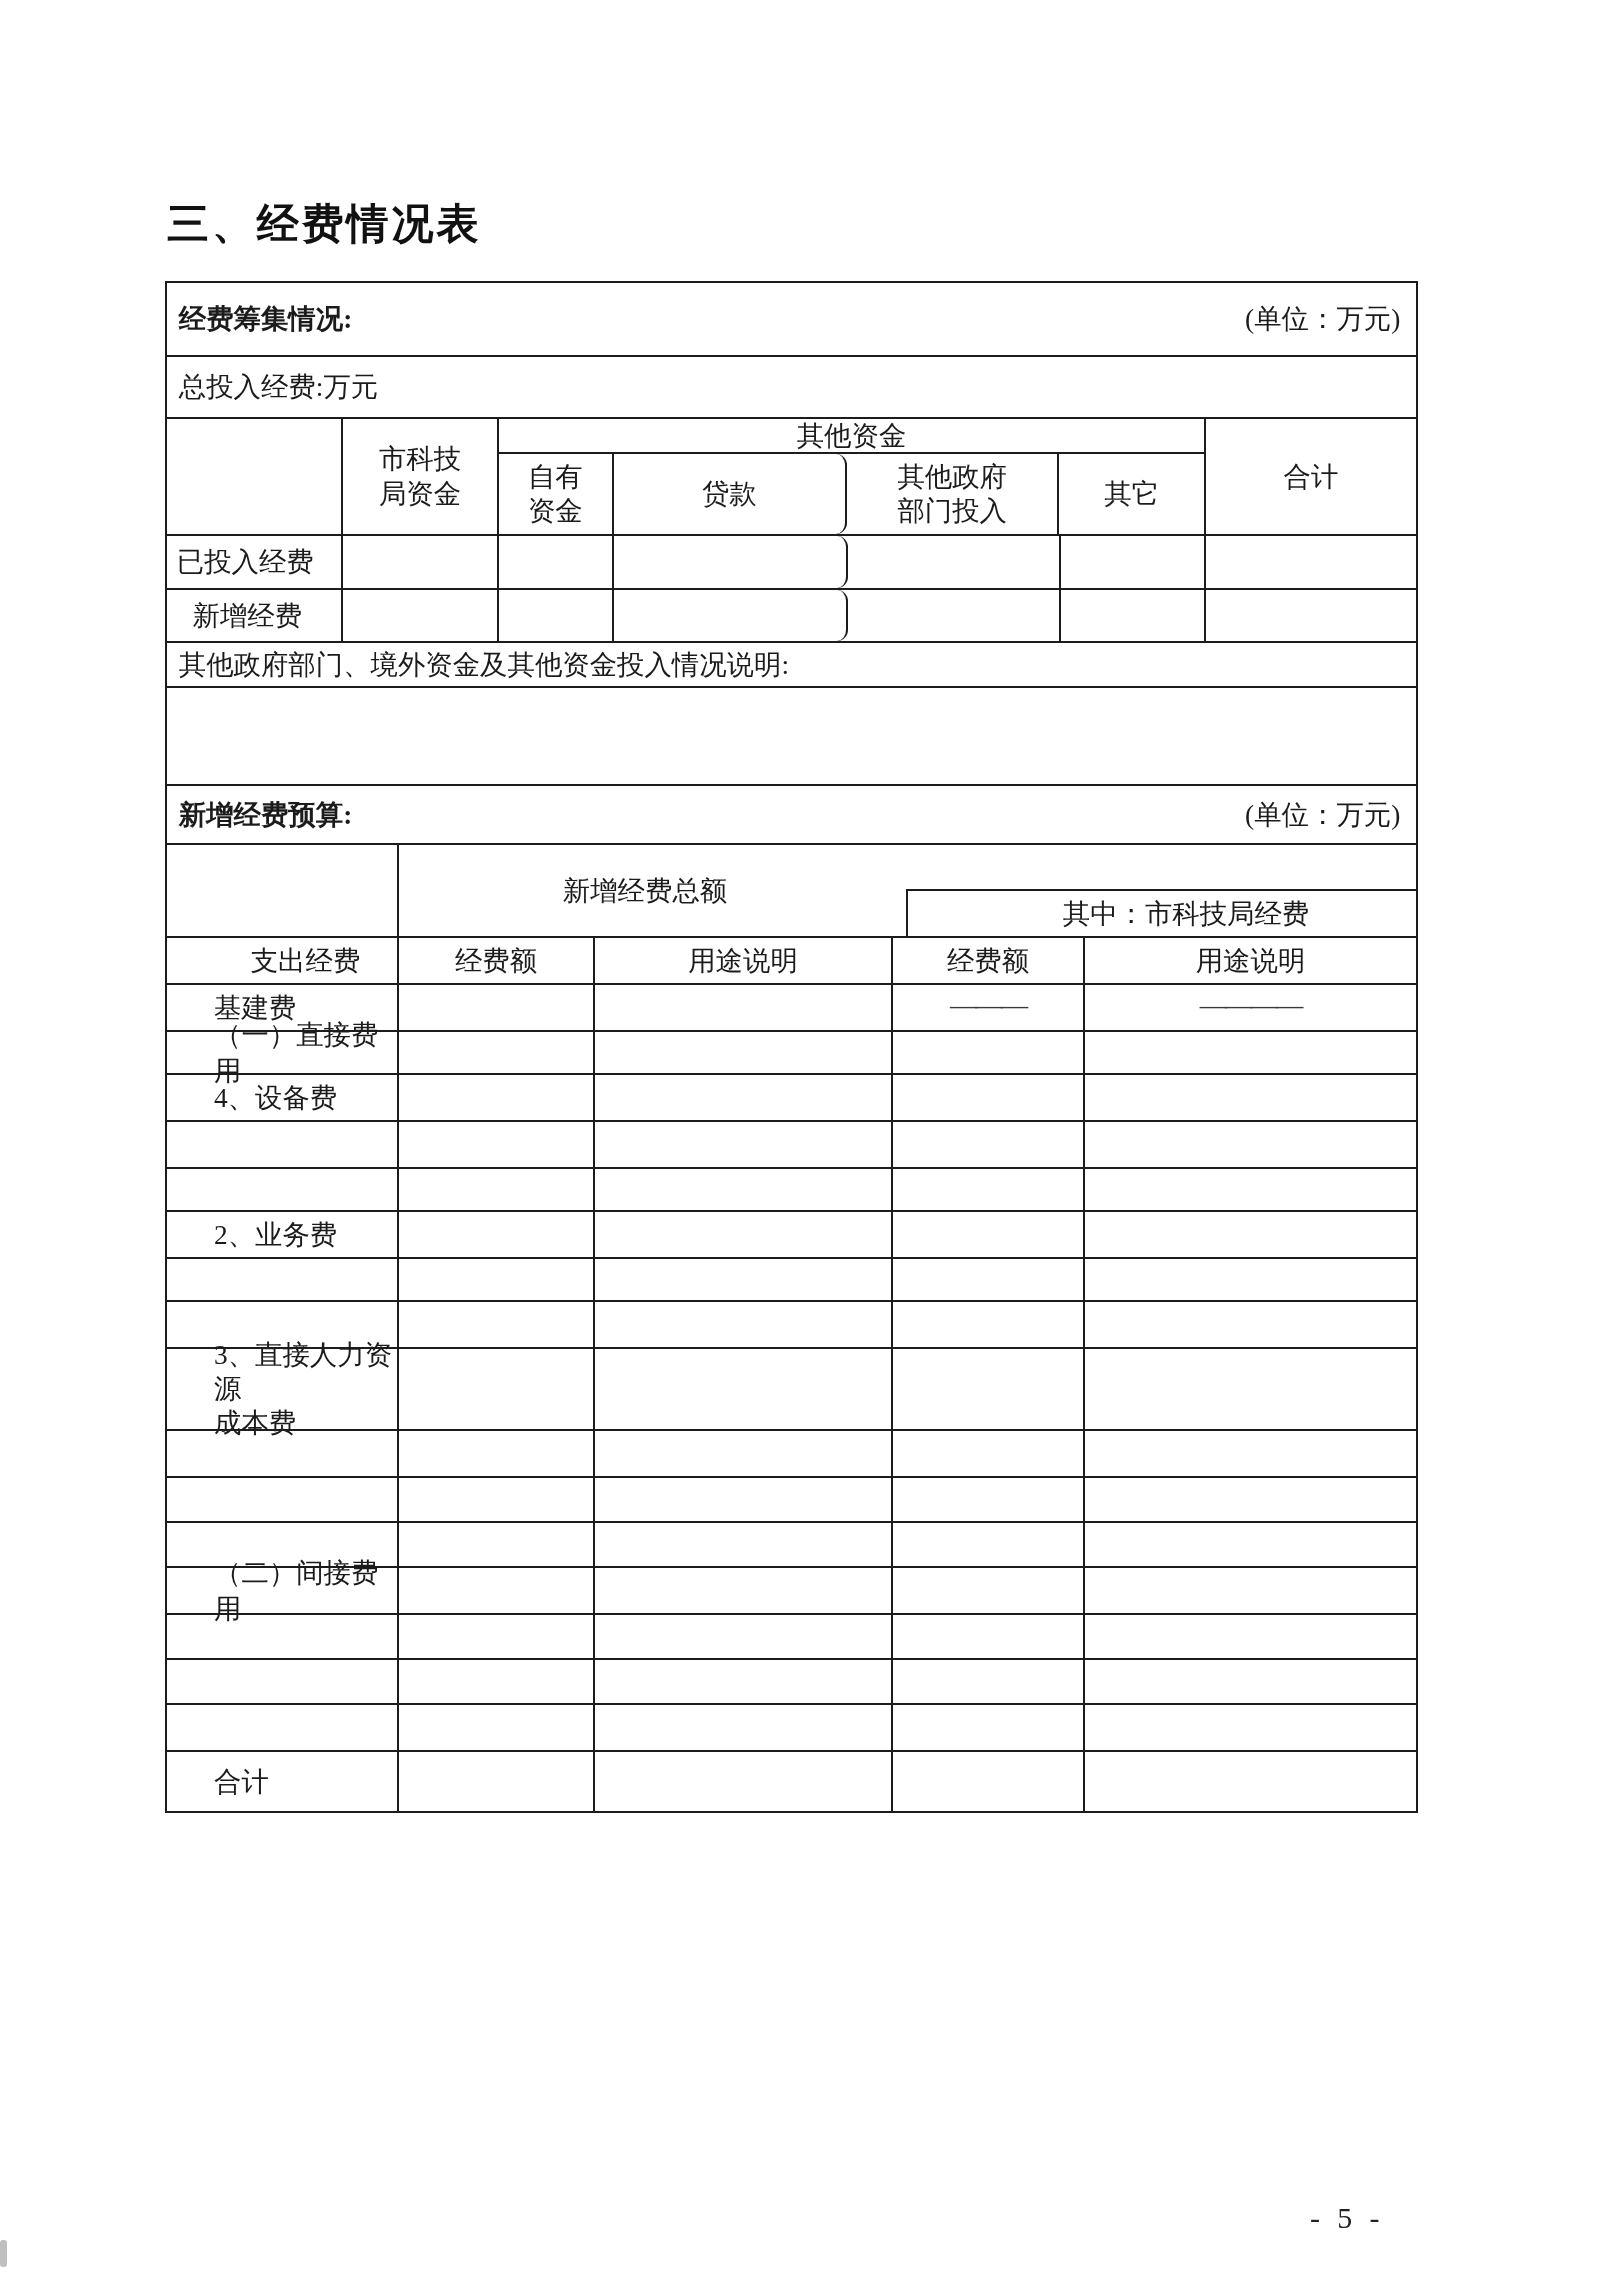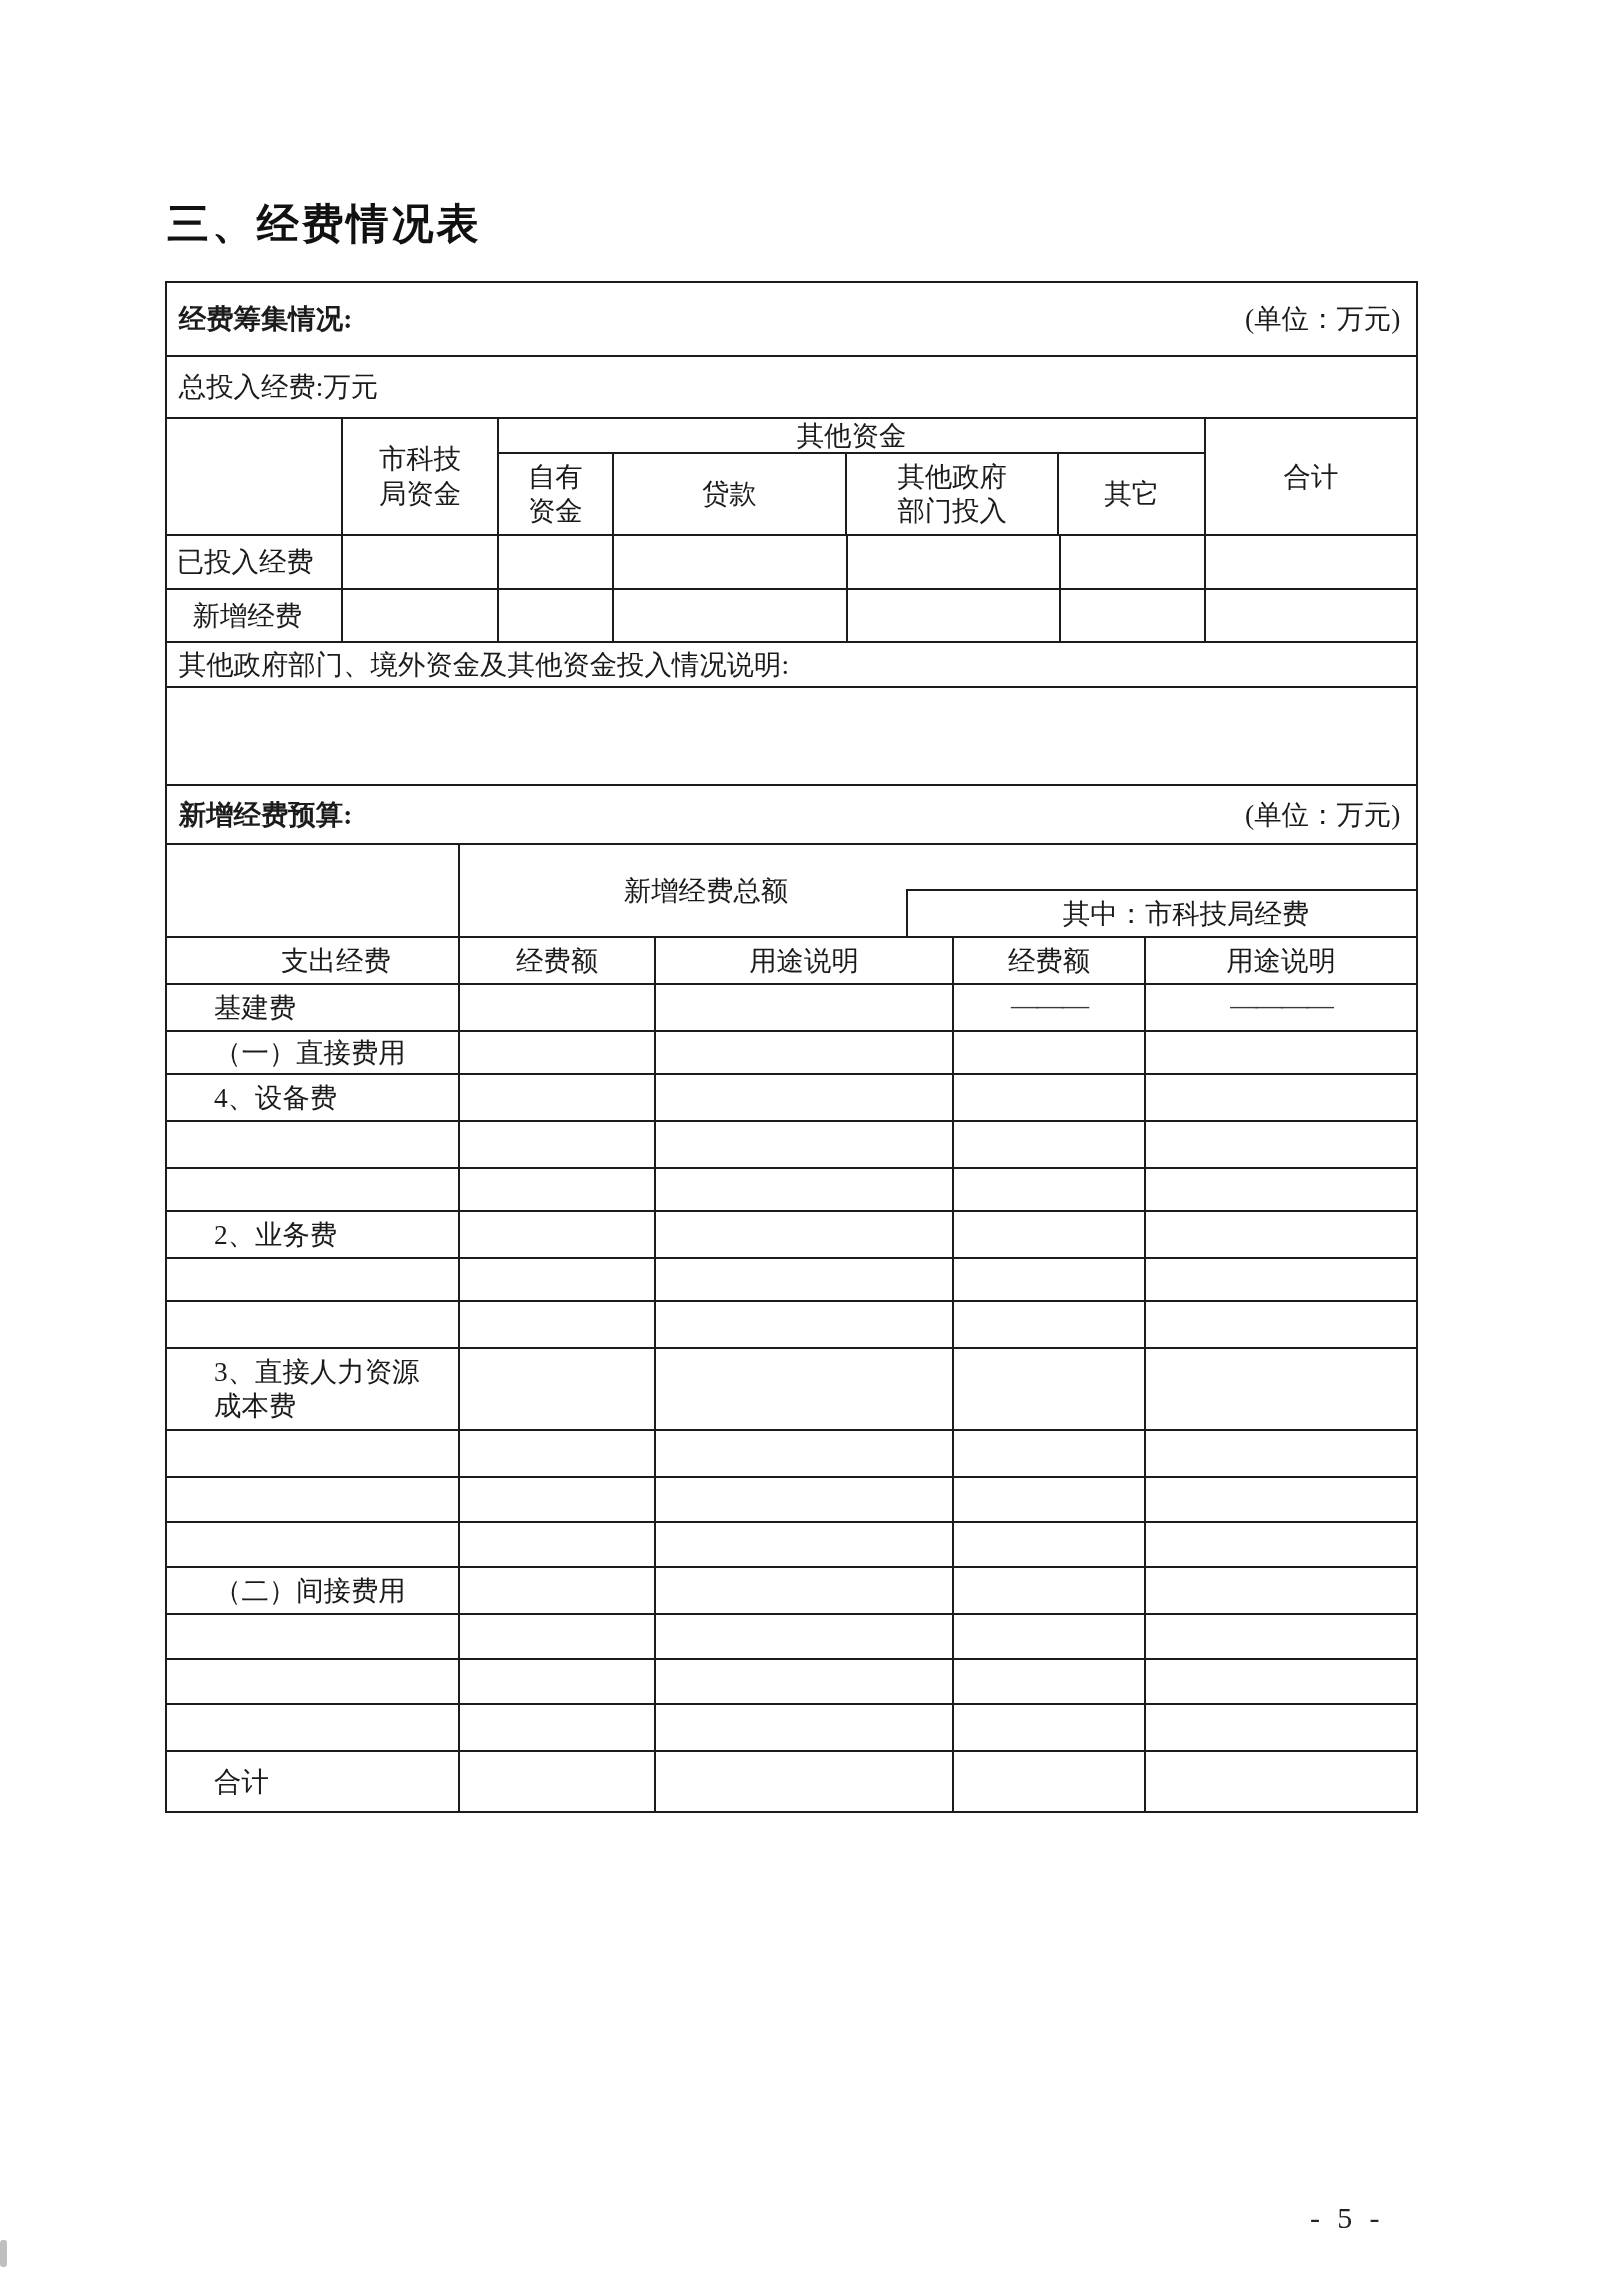--- a/index.html
+++ b/index.html
@@ -31,31 +31,31 @@
   .cell.last{border-right:none;}
   .center{justify-content:center;text-align:center;}
   .pl{white-space:pre-line;line-height:1.25;}
   .lab{padding-left:9.8px;}
   .bold{font-weight:700;}
   
   .caprow{justify-content:space-between;align-items:center;padding:0 15.7px 0 11.8px;}
   .unit{font-weight:400;font-size:27.4px;}
   
   .fw1{width:176px;} .fw2{width:156px;} .fw3{width:115px;}
-  .fw4{width:234px;} .fw5{width:213px;} .fw6{width:145px;}
+  .fw4{width:234px;border-radius:11px;} .fw5{width:213px;} .fw6{width:145px;}
   .fw7{flex:1;}
   .midgroup{width:707px;display:flex;flex-direction:column;box-sizing:border-box;border-right:2px solid #1c1c1c;}
   .band{height:35px;box-sizing:border-box;border-bottom:2px solid #1c1c1c;display:flex;align-items:center;justify-content:center;}
   .subrow{flex:1;display:flex;}
   .subrow .cell{height:auto;}
   
   .totalrow{align-items:center;padding-left:11.8px;}
   .wan{}
   
-  .bw1{width:293px;padding-left:47px;} .bw2{width:196px;} .bw3{width:298px;} .bw4{width:192px;} .bw5{flex:1;}
+  .bw1{width:232px;padding-left:47px;} .bw2{width:196px;} .bw3{width:298px;} .bw4{width:192px;} .bw5{flex:1;}
   .bh1rest{flex:1;position:relative;}
   .bh1total{
     position:absolute;left:0;top:0;width:492px;height:100%;
     display:flex;align-items:center;justify-content:center;
   }
   .subsetbox{
     position:absolute;right:0;bottom:0;width:510px;height:47px;
     box-sizing:border-box;border-top:2px solid #1c1c1c;border-left:2px solid #1c1c1c;
     display:flex;align-items:center;justify-content:center;padding-left:48px;
   }

